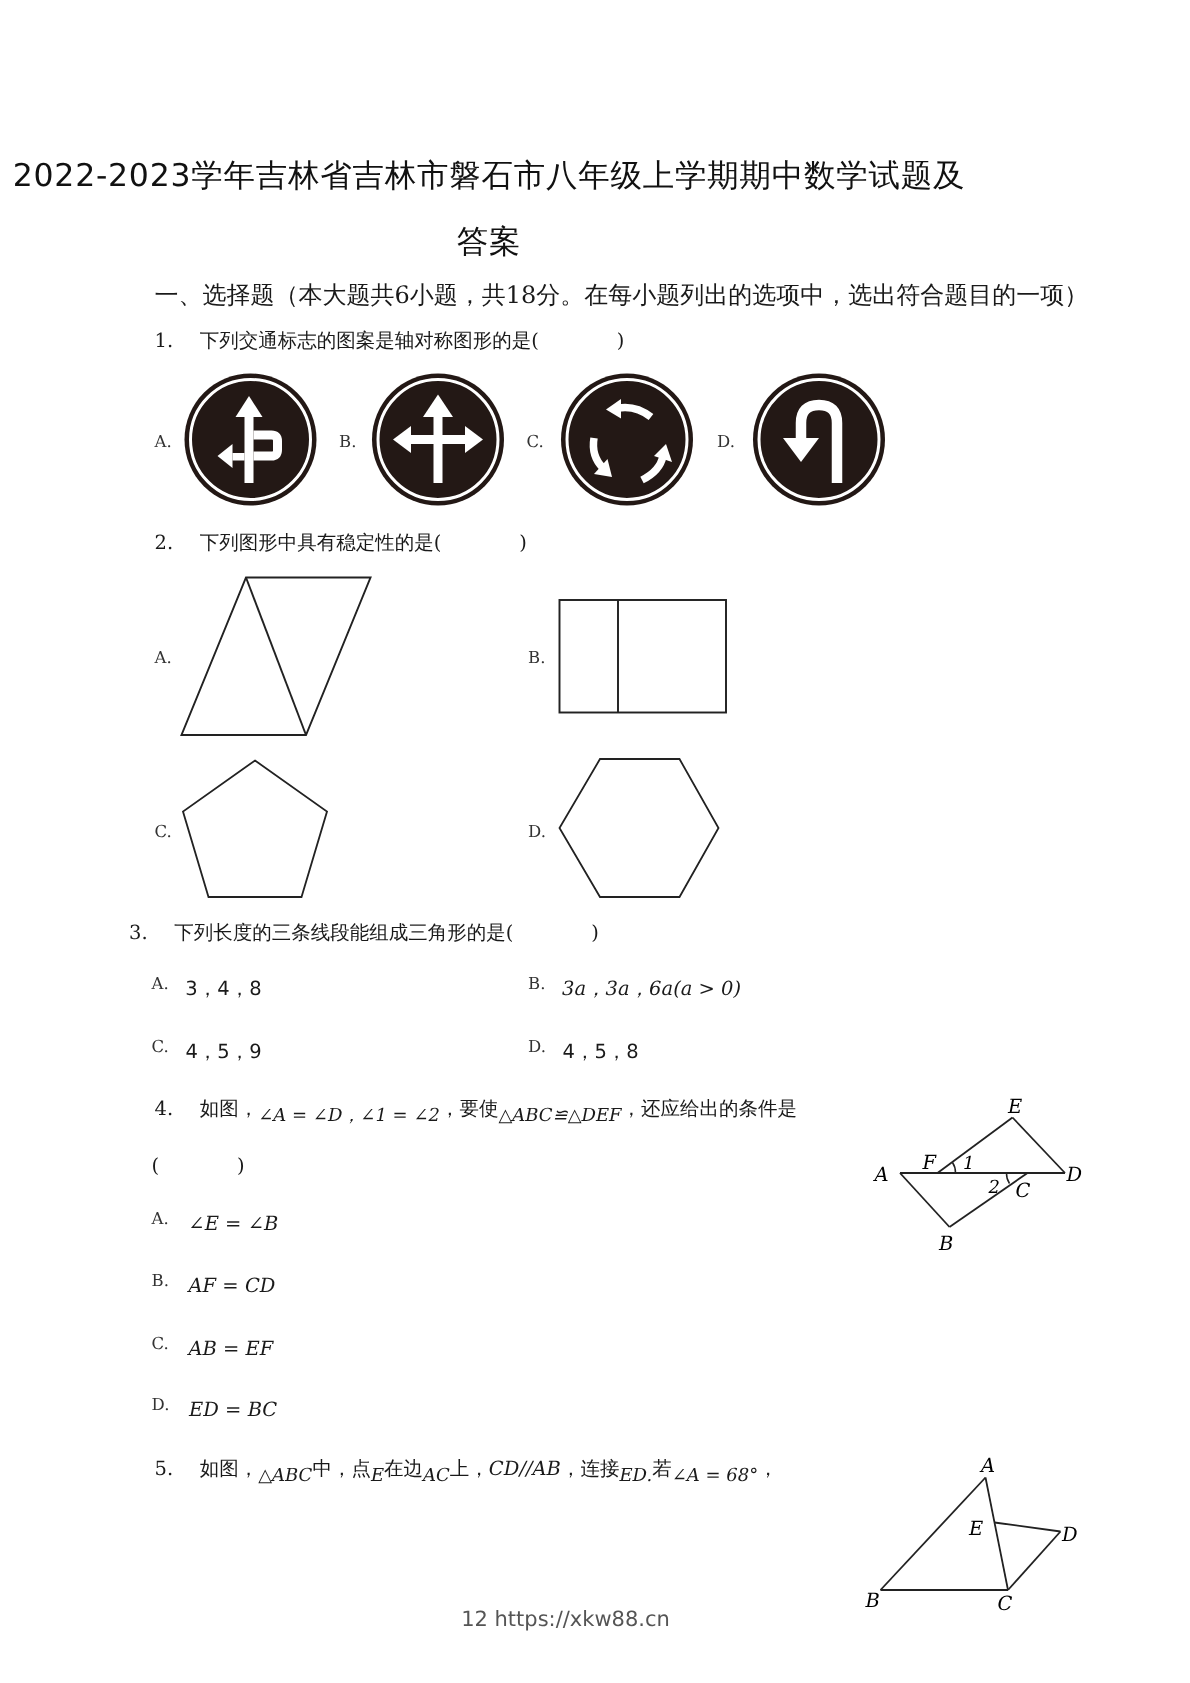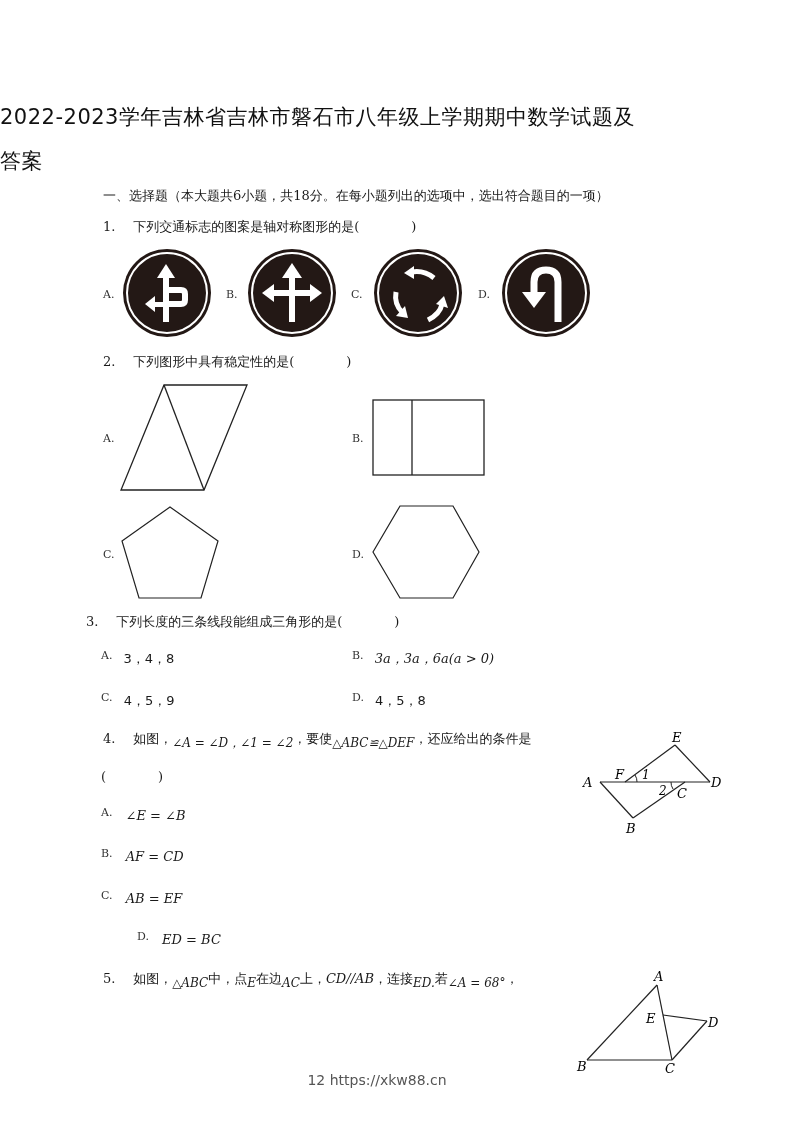--- a/index.html
+++ b/index.html
@@ -1,23 +1,23 @@
 <!DOCTYPE html>
 <html><head>
 <meta charset="utf-8">
 <style>
   html, body { margin: 0; padding: 0; background: #ffffff; }
   body { width: 793px; height: 1122px; position: relative; overflow: hidden;
          font-family: "DejaVu Serif", "Liberation Serif", serif; color: #1a1a1a; }
   .abs { position: absolute; }
-  .title { left: 0; width: 652px; text-align: left; font-size: 21px; letter-spacing: 0.5px;
+  .title { left: 0; width: 652px; text-align: center; font-size: 21px; letter-spacing: 0.5px;
            font-family: "DejaVu Sans", "Liberation Sans", sans-serif; color: #111; }
   .t1 { top: 103px; }
   .t2 { top: 147px; }
-  .section { left: 103px; top: 187px; font-size: 13px; }
+  .section { left: 103px; top: 187px; font-size: 16px; }
   .q { font-size: 13px; }
   .qnum { display: inline-block; width: 26px; }
   .opt-label { font-size: 11px; color: #333; }
   .math { font-family: "DejaVu Serif", serif; font-style: italic; font-size: 13px; }
   .mathr { font-family: "DejaVu Sans", sans-serif; font-size: 13px; }
   .sub { font-size: 12px; position: relative; top: 4px; }
   .footer { left: 0; width: 754px; top: 1072px; text-align: center; font-size: 14px;
             font-family: "DejaVu Sans", "Liberation Sans", sans-serif; color: #555; }
   svg text { font-family: "DejaVu Serif", serif; font-style: italic; }
 </style>
@@ -154,21 +154,21 @@
   <span class="math" style="margin-left:8px;">∠E = ∠B</span>
 </div>
 <div class="abs" style="left:101px; top:846px;">
   <span class="opt-label" style="position:relative; top:-4px;">B.</span>
   <span class="math" style="margin-left:8px;">AF = CD</span>
 </div>
 <div class="abs" style="left:101px; top:888px;">
   <span class="opt-label" style="position:relative; top:-4px;">C.</span>
   <span class="math" style="margin-left:8px;">AB = EF</span>
 </div>
-<div class="abs" style="left:101px; top:929px;margin-left:36px;">
+<div class="abs" style="left:101px; top:929px;">
   <span class="opt-label" style="position:relative; top:-4px;">D.</span>
   <span class="math" style="margin-left:8px;">ED = BC</span>
 </div>
 
 <div class="abs q" style="left:103px; top:970px; white-space:nowrap;">
   <span class="qnum">5.</span>
   <span>如图，</span><span class="math sub">△ABC</span><span>中，点</span><span class="math sub">E</span><span>在边</span><span class="math sub">AC</span><span>上，</span><span class="math">CD//AB</span><span>，连接</span><span class="math sub">ED.</span><span>若</span><span class="math sub">∠A = 68°</span><span>，</span>
 </div>
 
 <svg class="abs" style="left:570px; top:965px;" width="165" height="115" viewBox="0 0 165 115">

